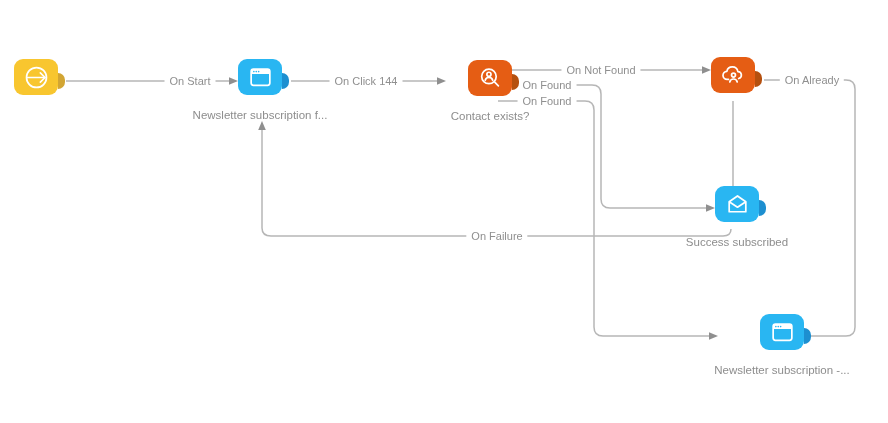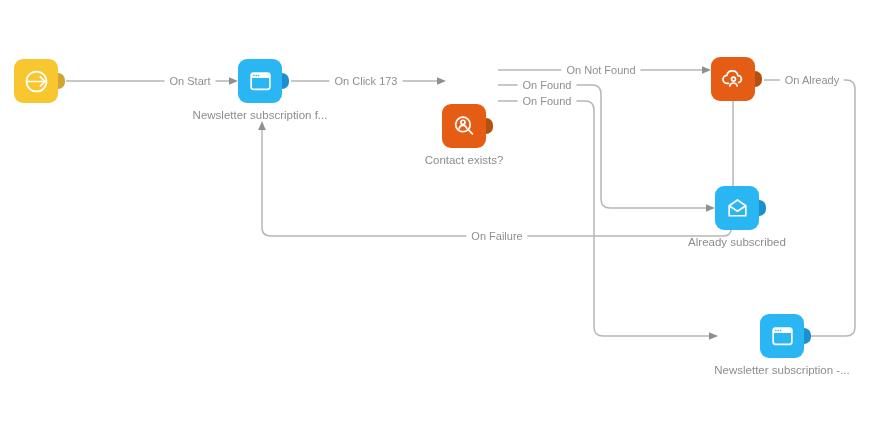--- a/index.html
+++ b/index.html
@@ -8,21 +8,21 @@
     width:888px;height:423px;
     background:#ffffff;
     font-family:"Liberation Sans", sans-serif;
     overflow:hidden;
   }
   #edge-layer{position:absolute;left:0;top:0;width:888px;height:423px;}
   #edge-layer path{fill:none;stroke:#b6b6b6;stroke-width:1.5;}
   #edge-layer polygon{fill:#8f8f8f;stroke:none;}
 
   .node{
-    position:absolute;width:44px;height:44px;border-radius:9px;
+    position:absolute;width:44px;height:36px;border-radius:9px;
     display:flex;align-items:center;justify-content:center;
     box-sizing:border-box;
   }
   .node .port{
     position:absolute;right:-7px;top:14px;width:7px;height:16px;
     border-radius:0 10px 10px 0;
   }
   .node-yellow{background:#F8C62F;}
   .node-yellow .port{background:#D2A533;}
   .node-blue{background:#29B6F2;}
@@ -67,21 +67,21 @@
     <path d="M 764 80 H 846 Q 855 80 855 89 V 327 Q 855 336 846 336 H 778"></path>
     <polygon points="778,332.2 769,336 778,339.8"></polygon>
 
     <path d="M 733 101 V 186"></path>
 
     <path d="M 731 229 Q 731 236 723 236 H 271 Q 262 236 262 228 V 127"></path>
     <polygon points="258.2,130 262,121 265.8,130"></polygon>
   </svg>
 
   <span class="edge-label" style="left:149px;top:81px;margin-left:41px;">On Start</span>
-  <span class="edge-label" style="left:366px;top:81px;">On Click 173</span>
+  <span class="edge-label" style="left:366px;top:81px;">On Click 144</span>
   <span class="edge-label" style="left:601px;top:70px;">On Not Found</span>
   <span class="edge-label" style="left:547px;top:85px;">On Found</span>
   <span class="edge-label" style="left:547px;top:101px;">On Found</span>
   <span class="edge-label" style="left:812px;top:80px;">On Already</span>
   <span class="edge-label" style="left:497px;top:236px;text-align:center;">On Failure</span>
 
   <div class="node node-yellow" style="left:14px;top:59px;">
     <svg class="icon-svg" width="27" height="27" viewBox="0 0 26 26" fill="none" stroke="#fff" stroke-width="1.7" stroke-linecap="round" stroke-linejoin="round">
       <circle cx="13" cy="13" r="9.6"></circle>
       <path d="M4.5 13 H 21"></path>
@@ -95,21 +95,21 @@
       <rect x="4" y="5" width="18" height="15.5" rx="2.2" fill="none" stroke="#fff" stroke-width="1.7"></rect>
       <path d="M4 9.6 V 7.2 a2.2 2.2 0 0 1 2.2 -2.2 h13.6 a2.2 2.2 0 0 1 2.2 2.2 V 9.6 Z" fill="#fff" stroke="none"></path>
       <circle cx="6.6" cy="7.3" r="0.8" fill="#29B6F2"></circle>
       <circle cx="8.9" cy="7.3" r="0.8" fill="#29B6F2"></circle>
       <circle cx="11.2" cy="7.3" r="0.8" fill="#29B6F2"></circle>
     </svg>
     <div class="port"></div>
     <div class="node-label">Newsletter subscription f...</div>
   </div>
 
-  <div class="node node-orange" style="left:442px;top:60px;margin-top:44px;">
+  <div class="node node-orange" style="left:468px;top:60px;">
     <svg class="icon-svg" width="27" height="27" viewBox="0 0 26 26" fill="none" stroke="#fff" stroke-width="1.7" stroke-linecap="round" stroke-linejoin="round">
       <circle cx="11.5" cy="11" r="7"></circle>
       <circle cx="11.5" cy="9" r="2"></circle>
       <path d="M7.9 14.7 a3.7 3.7 0 0 1 7.2 0"></path>
       <path d="M16.6 16.1 L 20.6 20.1"></path>
     </svg>
     <div class="port"></div>
     <div class="node-label">Contact exists?</div>
   </div>
 
@@ -121,21 +121,21 @@
     </svg>
     <div class="port"></div>
   </div>
 
   <div class="node node-blue" style="left:715px;top:186px;">
     <svg class="icon-svg" width="27" height="27" viewBox="0 0 26 26" fill="none" stroke="#fff" stroke-width="1.7" stroke-linejoin="round">
       <path d="M5 10.4 L 13 4.8 L 21 10.4 V 20 H 5 Z"></path>
       <path d="M5 10.4 L 13 15.6 L 21 10.4"></path>
     </svg>
     <div class="port"></div>
-    <div class="node-label">Already subscribed</div>
+    <div class="node-label">Success subscribed</div>
   </div>
 
   <div class="node node-blue" style="left:760px;top:314px;">
     <svg class="icon-svg" width="27" height="27" viewBox="0 0 26 26">
       <rect x="4" y="5" width="18" height="15.5" rx="2.2" fill="none" stroke="#fff" stroke-width="1.7"></rect>
       <path d="M4 9.6 V 7.2 a2.2 2.2 0 0 1 2.2 -2.2 h13.6 a2.2 2.2 0 0 1 2.2 2.2 V 9.6 Z" fill="#fff" stroke="none"></path>
       <circle cx="6.6" cy="7.3" r="0.8" fill="#29B6F2"></circle>
       <circle cx="8.9" cy="7.3" r="0.8" fill="#29B6F2"></circle>
       <circle cx="11.2" cy="7.3" r="0.8" fill="#29B6F2"></circle>
     </svg>

